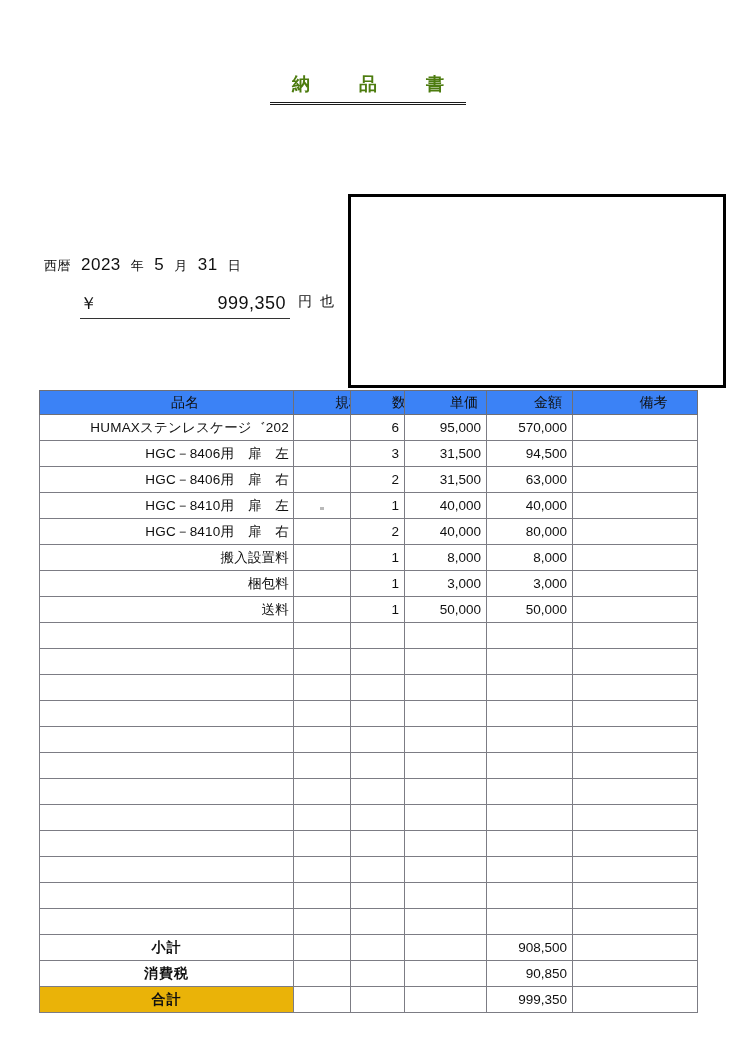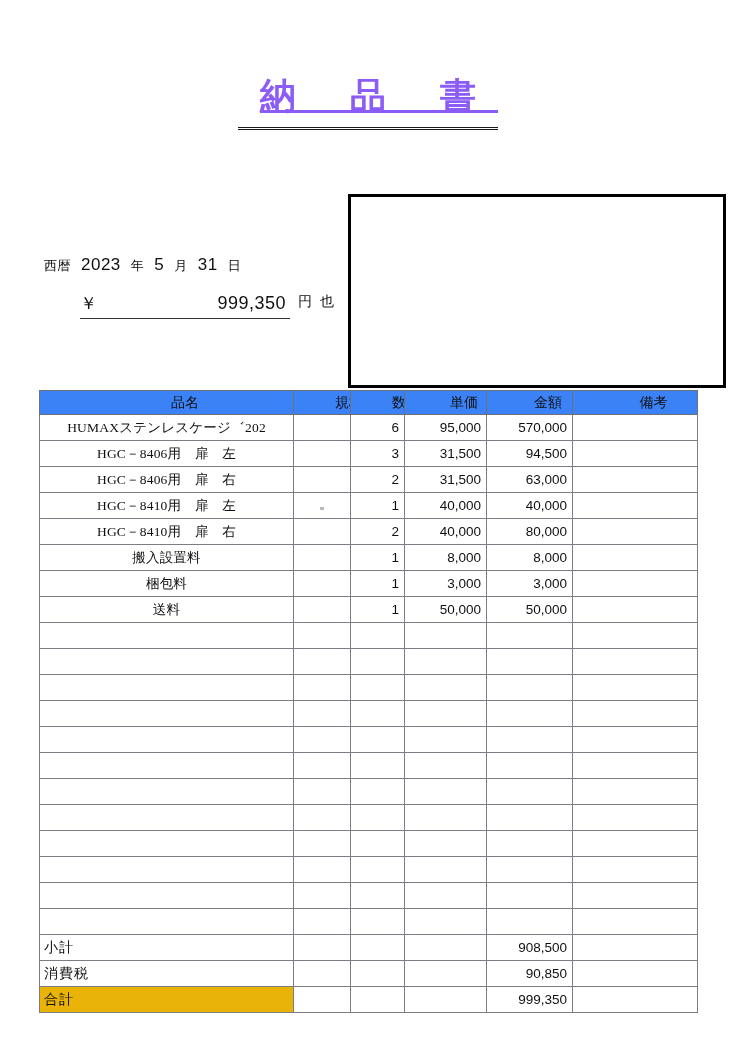--- a/index.html
+++ b/index.html
@@ -22,27 +22,26 @@
   
   .title-wrap {
     position: absolute;
     left: 0;
     top: 72px;
     width: 736px;
     text-align: center;
   }
   .title {
     display: inline-block;
-    font-size: 36px;
+    font-size: 18px;
     font-weight: bold;
     letter-spacing: 22px;
     padding: 0 0 6px 22px;
     border-bottom: 3px double #1a1a1a;
-    color: #8b5cf6;
-    text-decoration: underline;
+    color: #4d7c0f;
   }
 
   
   .recipient {
     position: absolute;
     left: 72px;
     top: 158px;
     width: 300px;
     border-bottom: 1.2px solid #333;
     padding-bottom: 4px;
@@ -144,32 +143,33 @@
     border-color: #6f6f76;
     padding-left: 41px;
   }
   .c-name  { width: 254px; }
   .c-spec  { width: 57px; }
   .c-qty   { width: 54px; }
   .c-price { width: 82px; }
   .c-amt   { width: 86px; }
   .c-note  { width: 125px; }
 
-  td.name  { text-align: center; letter-spacing: 0.2px; font-family: Liberation Serif, serif; }
+  td.name  { text-align: right; letter-spacing: 0.2px; }
   td.num   { text-align: right; padding-right: 5px; }
   td.spec  { text-align: center; }
 
   tr.item td { height: 25px; }
   tr.blank td { height: 25px; }
 
   tr.sum td { height: 25px; }
   td.sum-label {
-    text-align: left;
+    text-align: center;
     font-size: 14px;
     letter-spacing: 1px;
+    font-weight: bold;
   }
   tr.total td.sum-label { background: #eab308; }
 
   .speck {
     display: inline-block;
     width: 4px;
     height: 3px;
     background: #b9b9b9;
   }
 </style>

